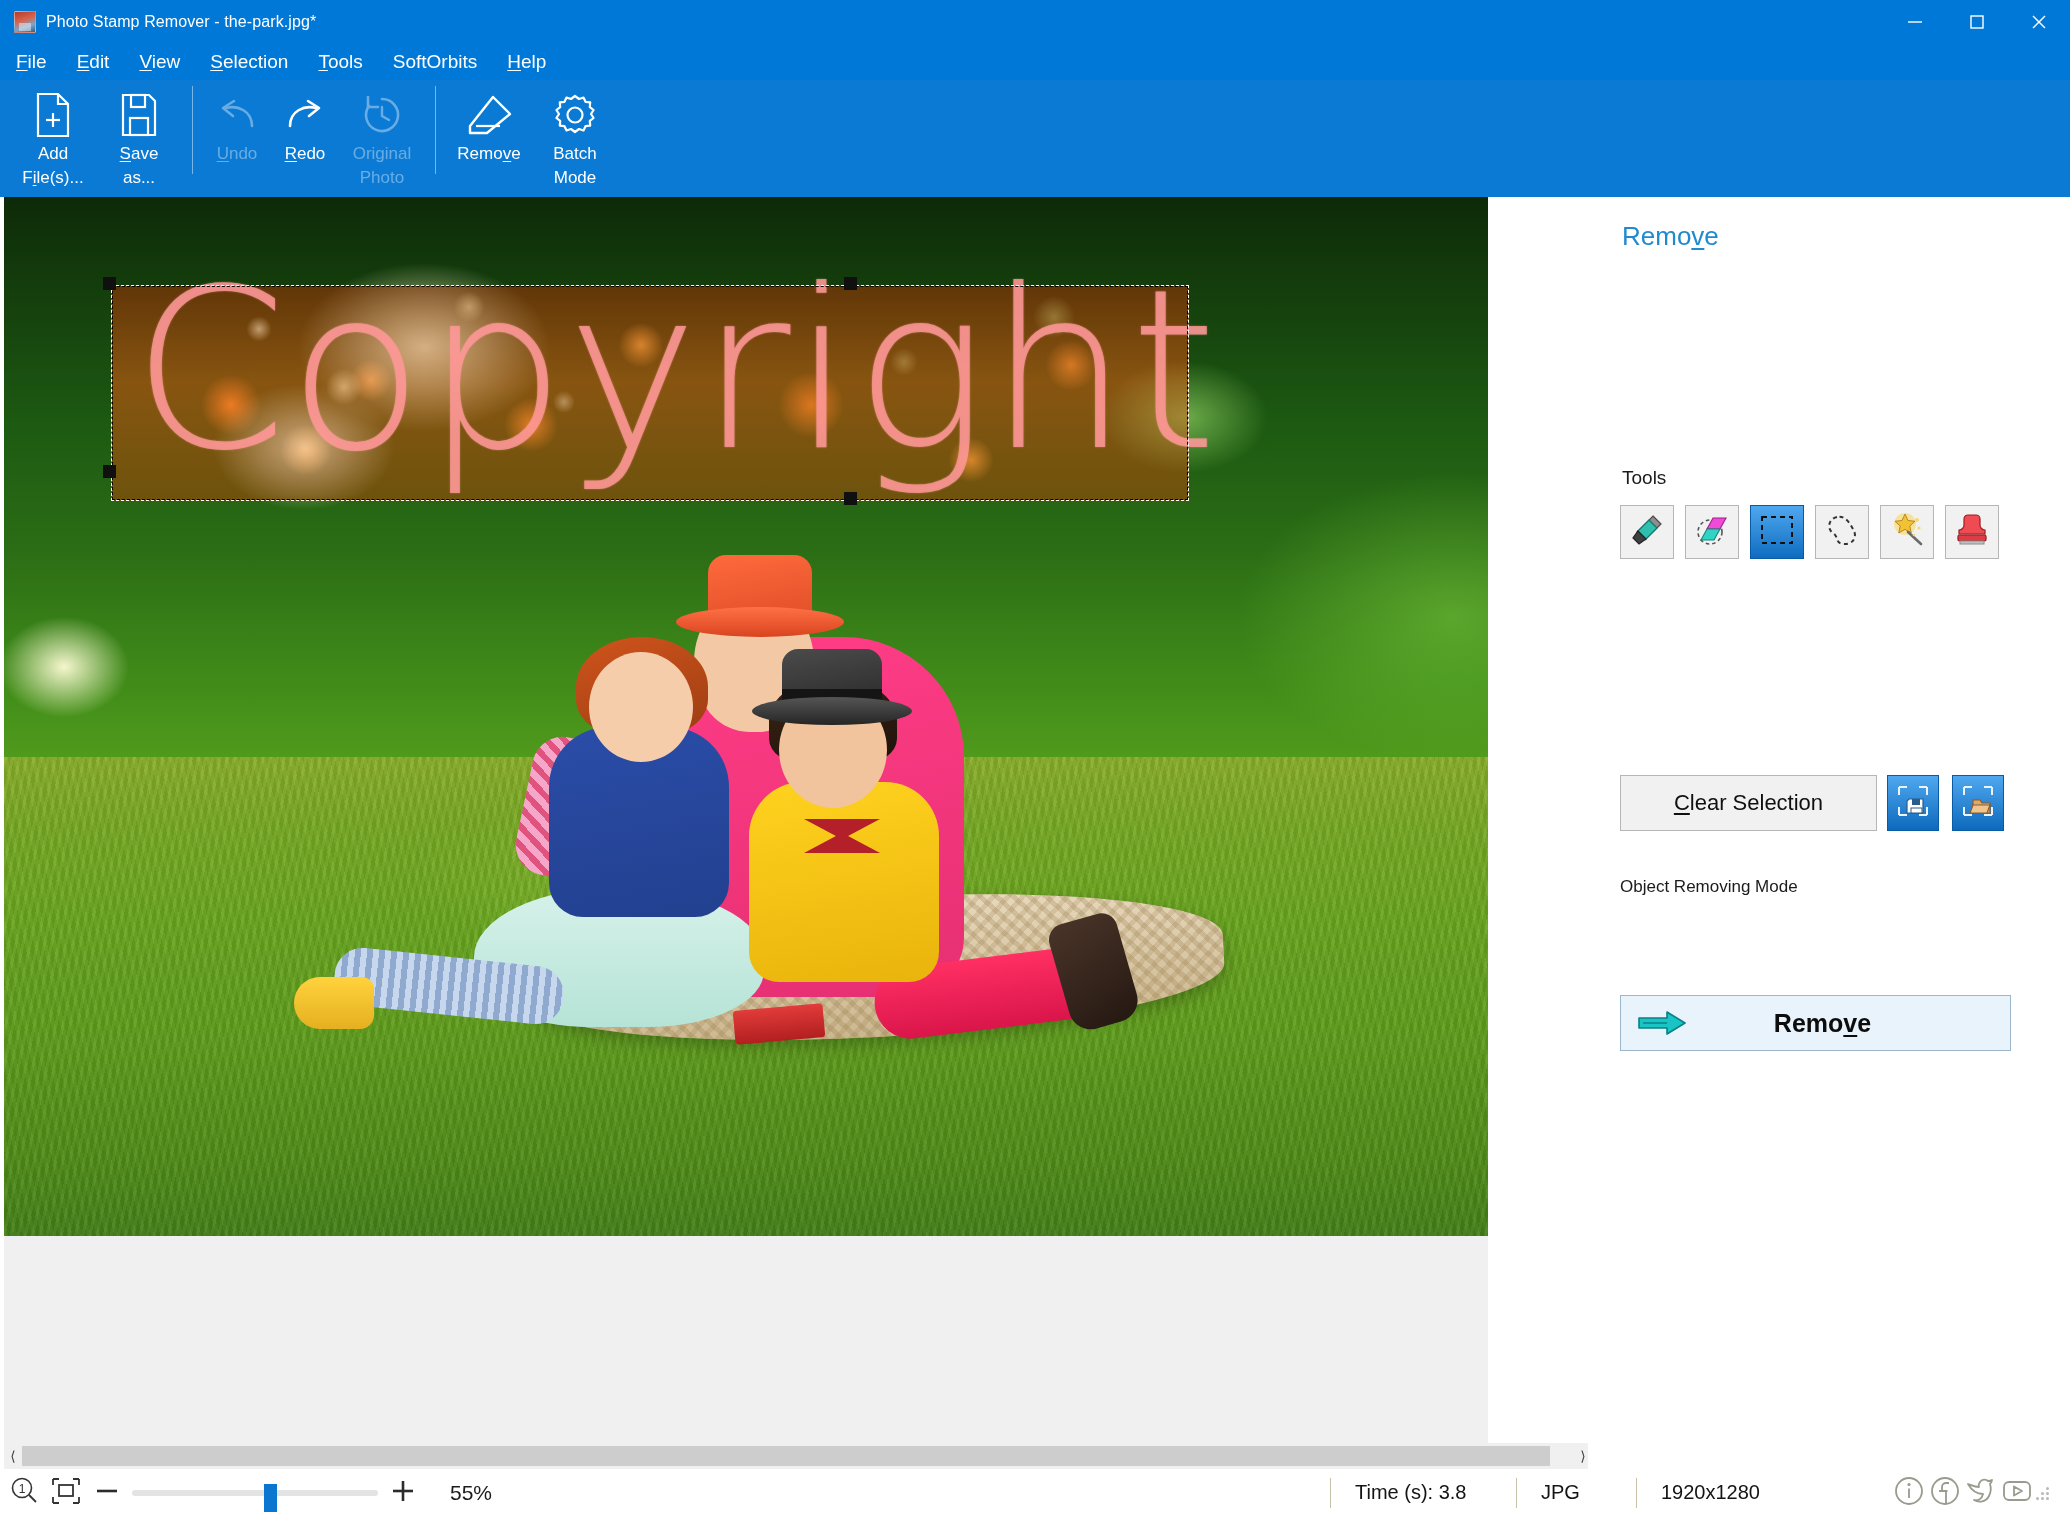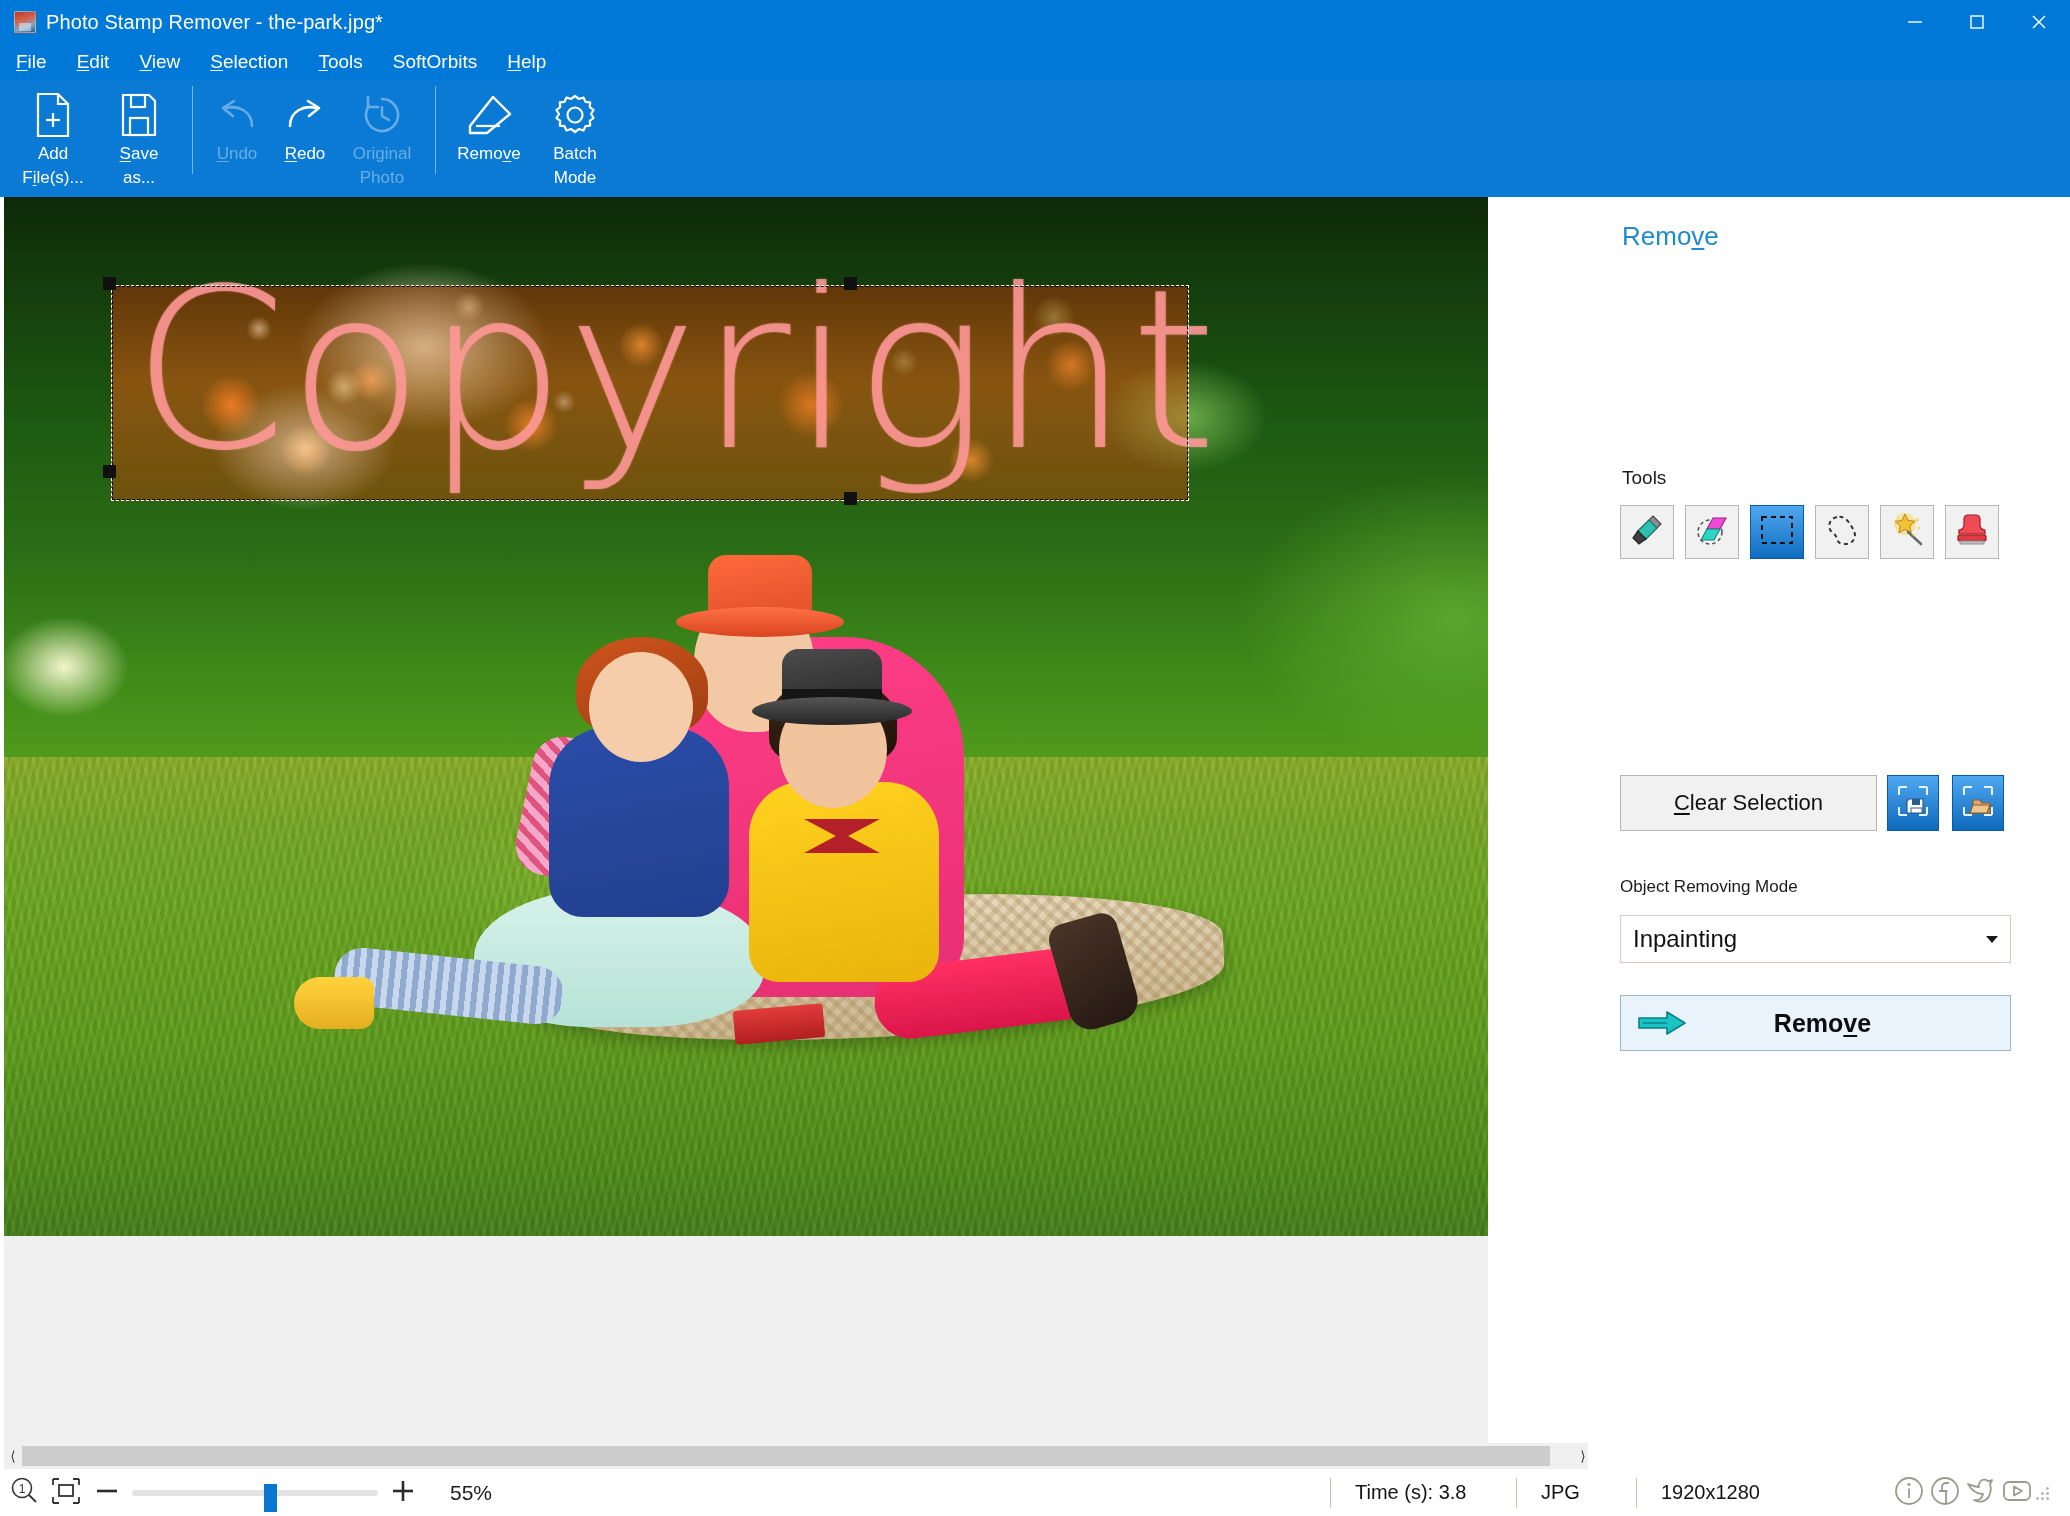--- a/index.html
+++ b/index.html
@@ -20,21 +20,21 @@
   .title-icon {
     width: 22px; height: 22px; margin-left: 14px; margin-right: 10px;
     background: linear-gradient(160deg,#b23b2e 0%,#d9624a 40%,#7ca6c9 70%,#2f5e86 100%);
     border: 1px solid #ffffff55; border-radius: 1px;
     position: relative; flex: none;
   }
   .title-icon::after {
     content: ""; position: absolute; left: 4px; top: 11px; width: 12px; height: 8px;
     background: rgba(255,255,255,0.45);
   }
-  .title-text { font-size: 20px; letter-spacing: .1px; }
+  .title-text { font-size: 16px; letter-spacing: .1px; }
   .win-btns { margin-left: auto; display: flex; height: 44px; }
   .win-btn {
     width: 62px; height: 44px; display: flex; align-items: center; justify-content: center;
   }
   .win-btn svg { display: block; }
 
   
   .menubar {
     position: absolute; left: 0; top: 44px; width: 2070px; height: 36px;
     background: #0078d7; color: #ffffff;
@@ -682,24 +682,20 @@
         <svg width="36" height="36" viewBox="0 0 36 36">
           <path d="M4 4 h8 M4 4 v8 M32 4 h-8 M32 4 v8 M4 32 h8 M4 32 v-8 M32 32 h-8 M32 32 v-8" fill="none" stroke="#e9f3fb" stroke-width="2"></path>
           <path d="M13 17 h7 l2 3 h8 v10 h-17 z" fill="#e0a86a" stroke="#8a5d2a" stroke-width="1.2"></path>
           <path d="M13 22 h17 l-3 8 h-17 z" fill="#f0c48e" stroke="#8a5d2a" stroke-width="1.2"></path>
         </svg>
       </span>
     </div>
 
     <div class="mode-label">Object Removing Mode</div>
 
-    <div class="mode-select">
-      <span>Inpainting</span>
-      <span class="mode-caret"></span>
-    </div>
 
     <div class="remove-btn">
       <span class="arrow">
         <svg width="52" height="28" viewBox="0 0 52 28">
           <path d="M2 9 h28 v-6 l18 11 -18 11 v-6 h-28 z" fill="#18c4c4" stroke="#0a7f86" stroke-width="1.6" stroke-linejoin="round"></path>
           <line x1="6" y1="14" x2="30" y2="14" stroke="#0a7f86" stroke-width="1.4"></line>
         </svg>
       </span>
       <span class="txt">Remo<u>v</u>e</span>
     </div>

